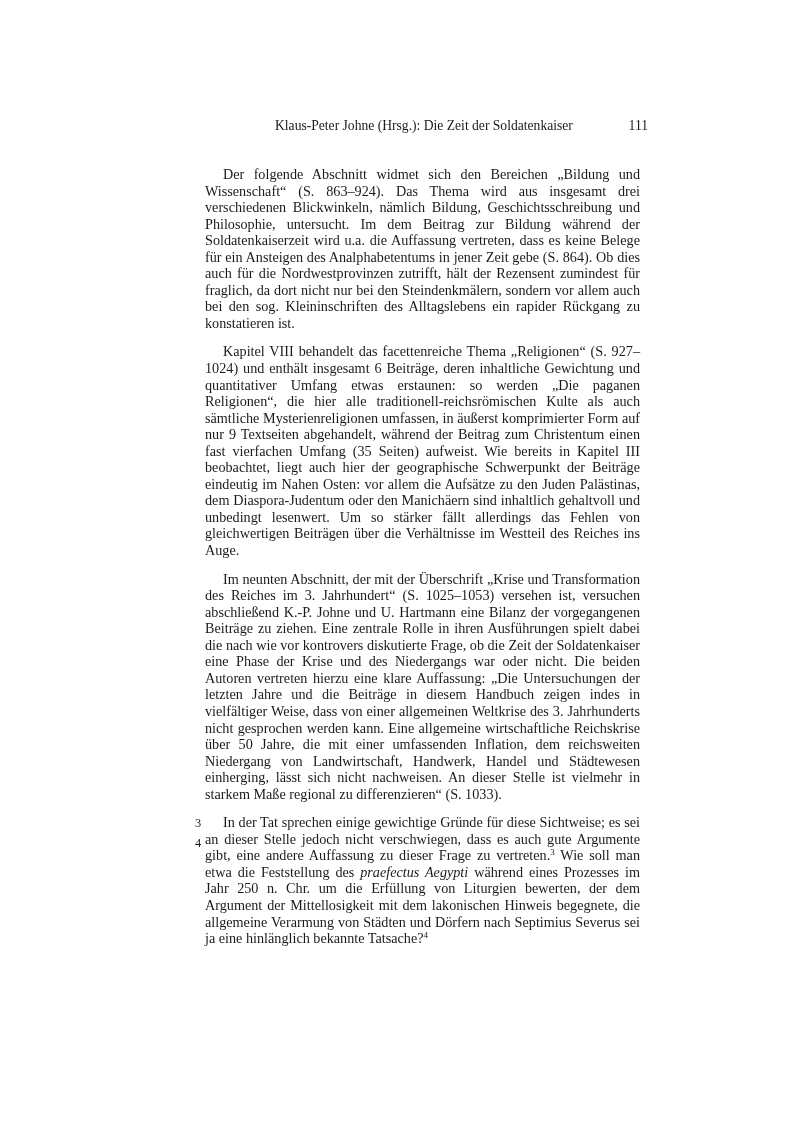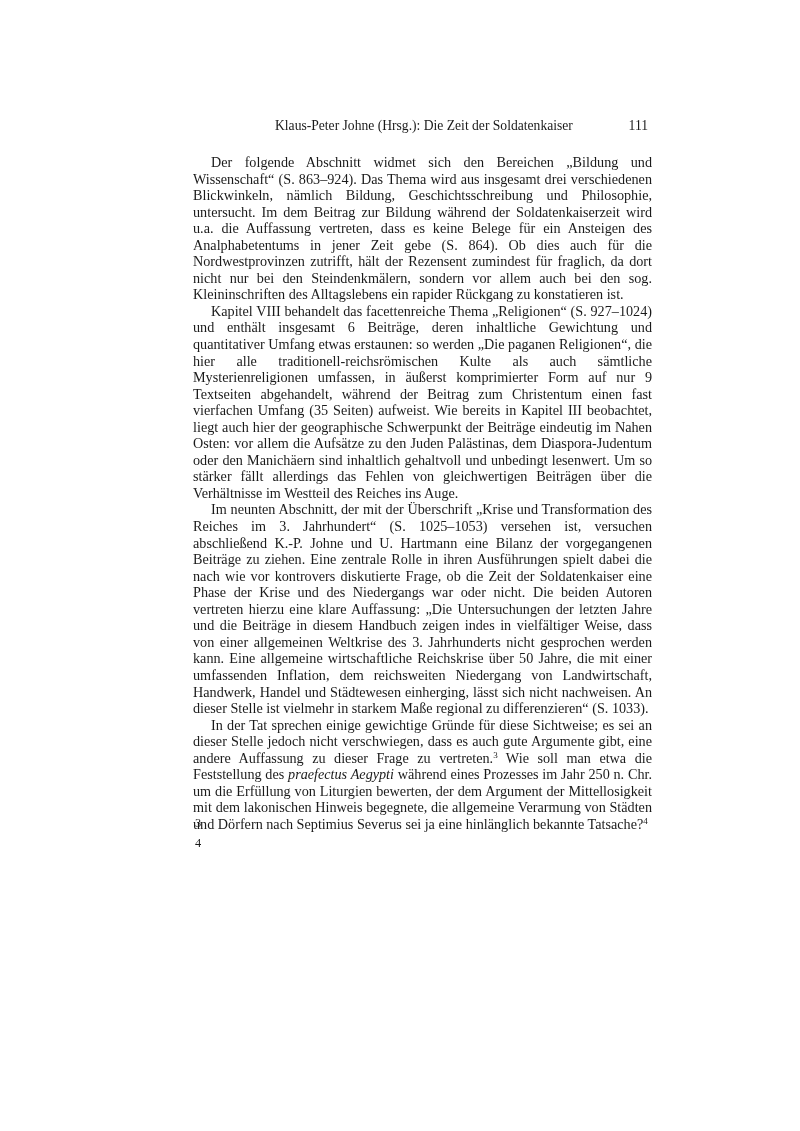--- a/index.html
+++ b/index.html
@@ -6,21 +6,21 @@
   body { width:800px; height:1131px; position:relative; overflow:hidden;
          font-family:"Liberation Serif","DejaVu Serif",serif; color:#1a1a1a; }
   .page { position:absolute; left:193px; top:0; width:459px; }
   .running-head { position:absolute; top:117px; left:0; width:459px; height:18px;
                   font-size:13.6px; line-height:18px; }
   .running-head .title { position:absolute; left:82px; top:0;text-align:center; }
   .running-head .folio { position:absolute; right:4px; top:0;margin-left:39px; }
   .body-text { position:absolute; top:154px; left:0; width:459px;
                font-size:14.2px; line-height:16.55px; text-align:justify;
                hyphens:manual; }
-  .body-text p { margin:0; text-indent:18px; }
+  .body-text p { margin:12px; text-indent:18px; }
   .body-text p.first { text-indent:18px; }
   sup { font-size:9px; line-height:0; vertical-align:5px; }
   .footnotes { position:absolute; top:813px; left:0; width:459px;
                font-size:12.4px; line-height:20px; }
   .fn { display:flex; white-space:nowrap; }
   .fn .num { width:16px; padding-left:2px; }
   em { }
 </style>
 </head>
 <body>

